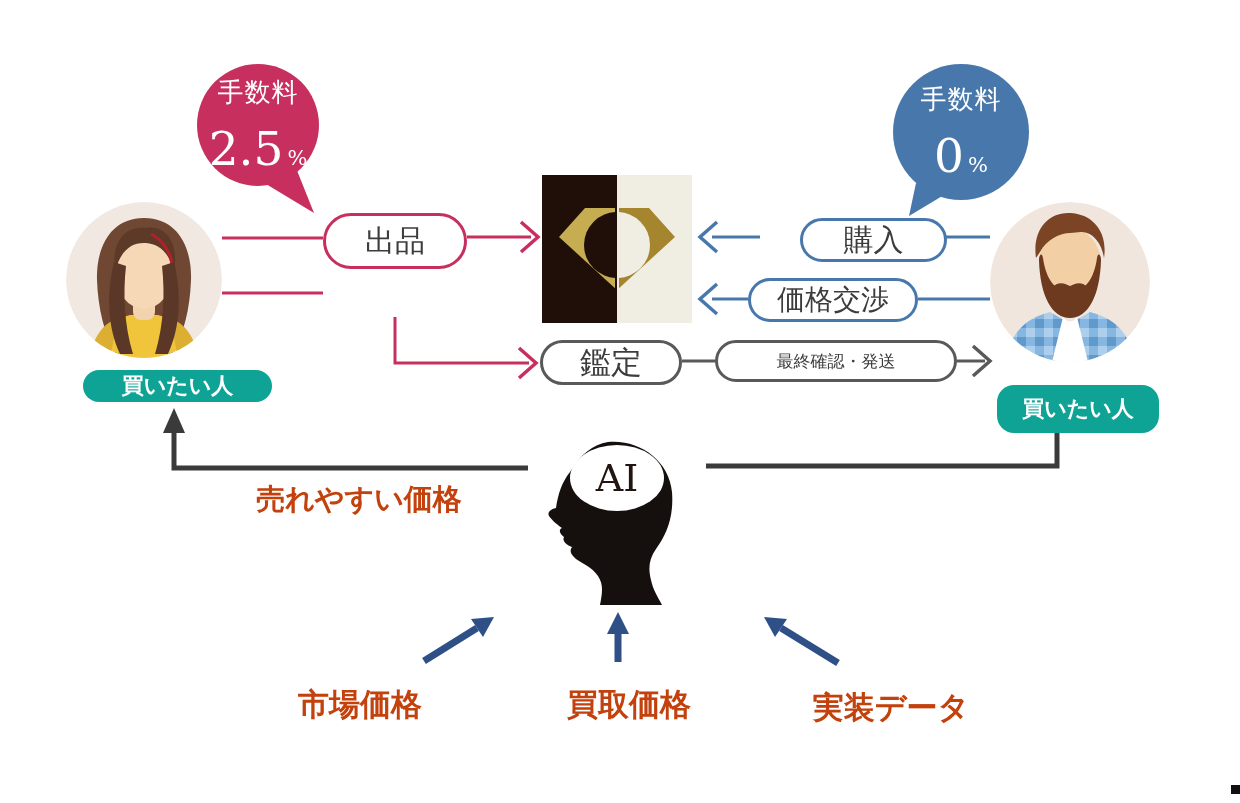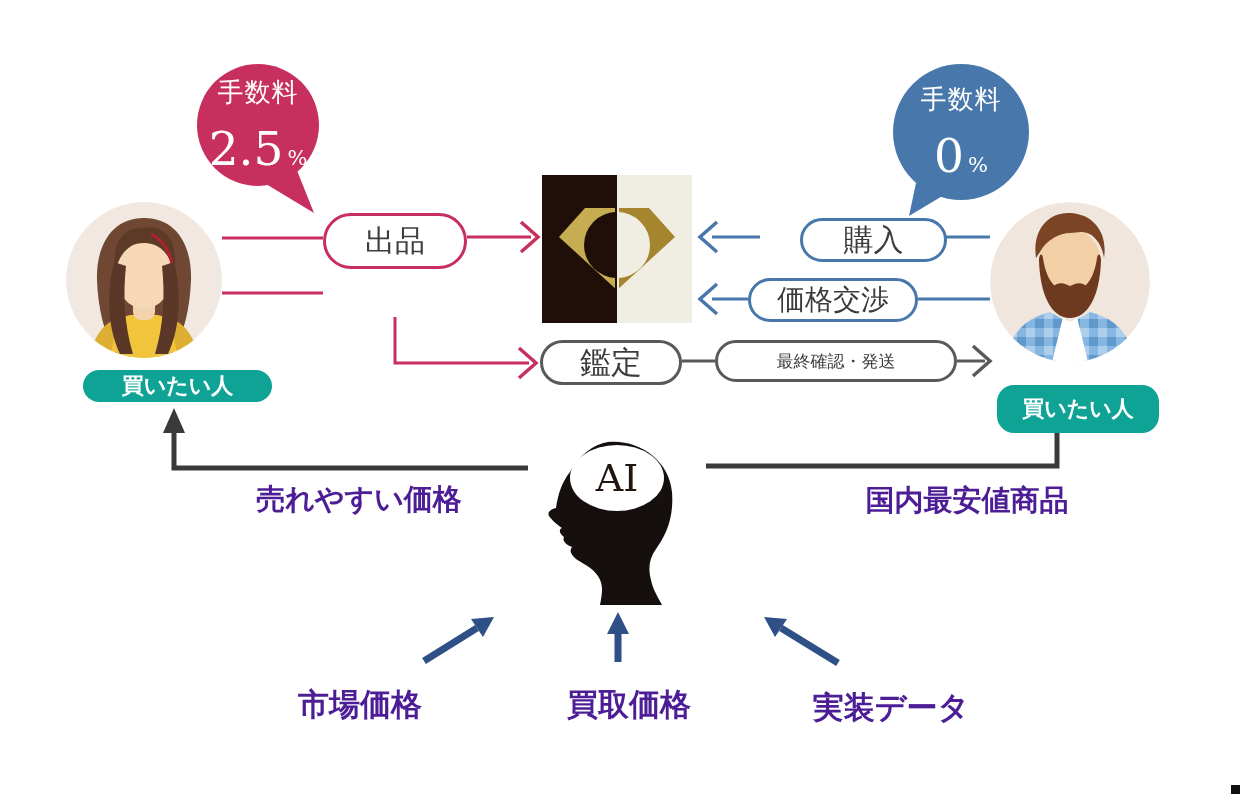--- a/index.html
+++ b/index.html
@@ -38,21 +38,21 @@
   #pill-purchase{left:800px;top:218px;width:147px;height:44px;border-color:#4878ab;font-size:30px;}
   #pill-negotiation{left:748px;top:278px;width:170px;height:44px;border-color:#4878ab;font-size:28px;}
   #pill-appraisal{left:540px;top:340px;width:142px;height:45px;border-color:#595959;font-size:31px;}
   #pill-final{left:715px;top:340px;width:242px;height:42px;border-color:#595959;font-size:17px;text-align:right;}
 
   
   #brand-logo{position:absolute;left:542px;top:175px;z-index:2;}
   #ai-head{position:absolute;left:545px;top:438px;z-index:2;}
 
   
-  .free-label{position:absolute;font-weight:bold;color:#4c1d95;text-align:center;z-index:6;}
+  .free-label{position:absolute;font-weight:bold;color:#c2410c;text-align:center;z-index:6;}
   #to-seller-text{left:204px;top:480px;width:310px;font-size:29px;}
   #to-buyer-text{left:812px;top:481px;width:310px;font-size:29px;}
   #input-market{left:270px;top:684px;width:180px;font-size:31px;}
   #input-purchase{left:539px;top:684px;width:180px;font-size:31px;}
   #input-data{left:801px;top:687px;width:180px;font-size:31px;}
 
   
   #connectors{position:absolute;left:0;top:0;z-index:5;pointer-events:none;}
 
   #corner-mark{position:absolute;left:1231px;top:785px;width:9px;height:9px;background:#101010;z-index:7;}
@@ -230,20 +230,19 @@
     <span>最終確認・発送</span>
   </div>
 
   <svg id="ai-head" width="130" height="167" viewBox="0 0 130 167">
     <path d="M63,4 C94,1 124,22 127,54 C129,80 121,97 111,111 C104,121 103,130 106,142 C108,152 113,159 117,167 L55,167 C57,156 59,147 53,138 C47,129 38,126 31,121 C26,117 24,113 27,109 C21,107 17,103 19,99 C15,96 13,92 17,90 C11,86 6,81 4,78 C2,74 6,71 11,70 C13,56 17,44 25,34 C35,17 48,6 63,4 z" fill="#15100d"></path>
     <ellipse cx="72" cy="40" rx="47" ry="33" fill="#ffffff"></ellipse>
     <text x="72" y="53" text-anchor="middle" font-size="38" fill="#221510" font-family="DejaVu Serif, Liberation Serif, serif">AI</text>
   </svg>
 
   <div id="to-seller-text" class="free-label">売れやすい価格</div>
-  <div id="to-buyer-text" class="free-label">国内最安値商品</div>
 
   <div id="input-market" class="free-label">市場価格</div>
   <div id="input-purchase" class="free-label">買取価格</div>
   <div id="input-data" class="free-label">実装データ</div>
 
   <div id="corner-mark"></div>
 </div>
 
 </body></html>

